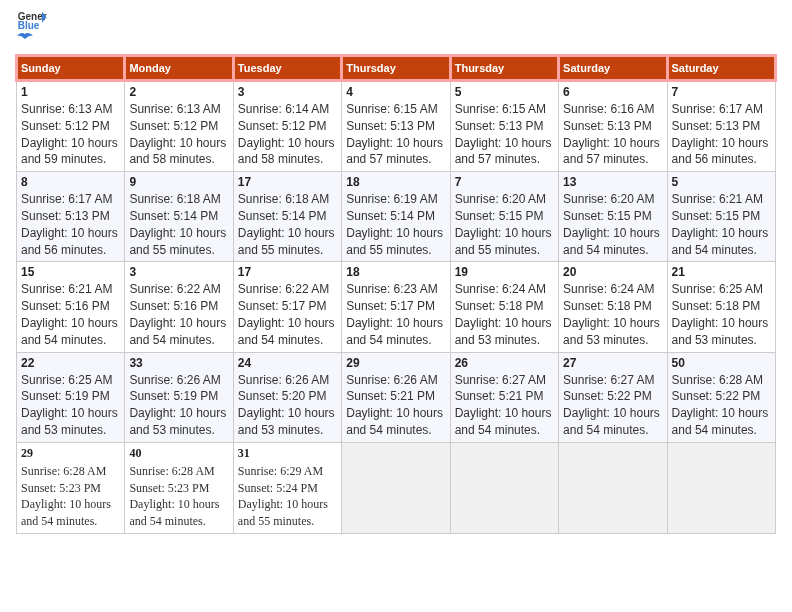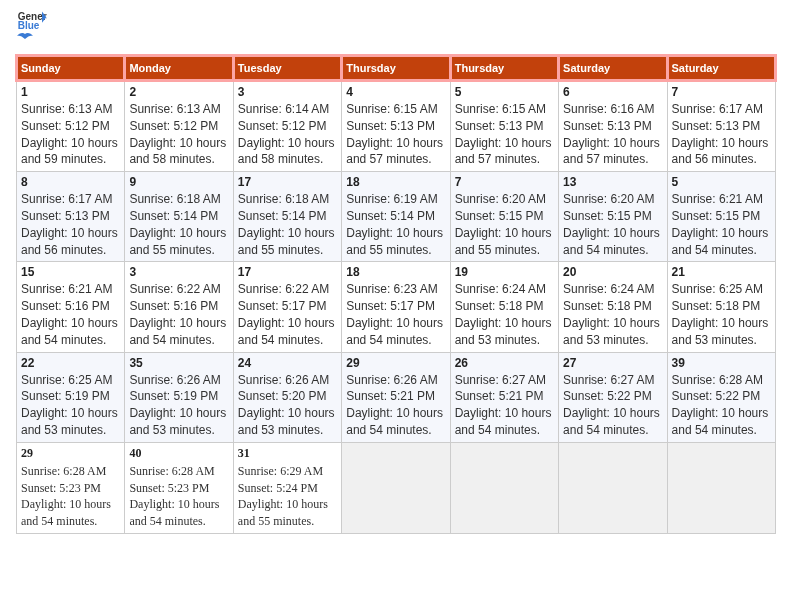--- a/index.html
+++ b/index.html
@@ -220,41 +220,41 @@
           <span class="day-num">21</span>
           <div class="day-info">Sunrise: 6:25 AM<br>Sunset: 5:18 PM<br>Daylight: 10 hours<br>and 53 minutes.</div>
         </td>
         </tr>
         <tr>
           <td>
           <span class="day-num">22</span>
           <div class="day-info">Sunrise: 6:25 AM<br>Sunset: 5:19 PM<br>Daylight: 10 hours<br>and 53 minutes.</div>
         </td>
           <td>
-          <span class="day-num">35</span>
+          <span class="day-num">33</span>
           <div class="day-info">Sunrise: 6:26 AM<br>Sunset: 5:19 PM<br>Daylight: 10 hours<br>and 53 minutes.</div>
         </td>
           <td>
           <span class="day-num">24</span>
           <div class="day-info">Sunrise: 6:26 AM<br>Sunset: 5:20 PM<br>Daylight: 10 hours<br>and 53 minutes.</div>
         </td>
           <td>
           <span class="day-num">29</span>
           <div class="day-info">Sunrise: 6:26 AM<br>Sunset: 5:21 PM<br>Daylight: 10 hours<br>and 54 minutes.</div>
         </td>
           <td>
           <span class="day-num">26</span>
           <div class="day-info">Sunrise: 6:27 AM<br>Sunset: 5:21 PM<br>Daylight: 10 hours<br>and 54 minutes.</div>
         </td>
           <td>
           <span class="day-num">27</span>
           <div class="day-info">Sunrise: 6:27 AM<br>Sunset: 5:22 PM<br>Daylight: 10 hours<br>and 54 minutes.</div>
         </td>
           <td>
-          <span class="day-num">39</span>
+          <span class="day-num">50</span>
           <div class="day-info">Sunrise: 6:28 AM<br>Sunset: 5:22 PM<br>Daylight: 10 hours<br>and 54 minutes.</div>
         </td>
         </tr>
         <tr class="last-row">
           <td>
           <span class="day-num">29</span>
           <div class="day-info">Sunrise: 6:28 AM<br>Sunset: 5:23 PM<br>Daylight: 10 hours<br>and 54 minutes.</div>
         </td>
           <td>
           <span class="day-num">40</span>

